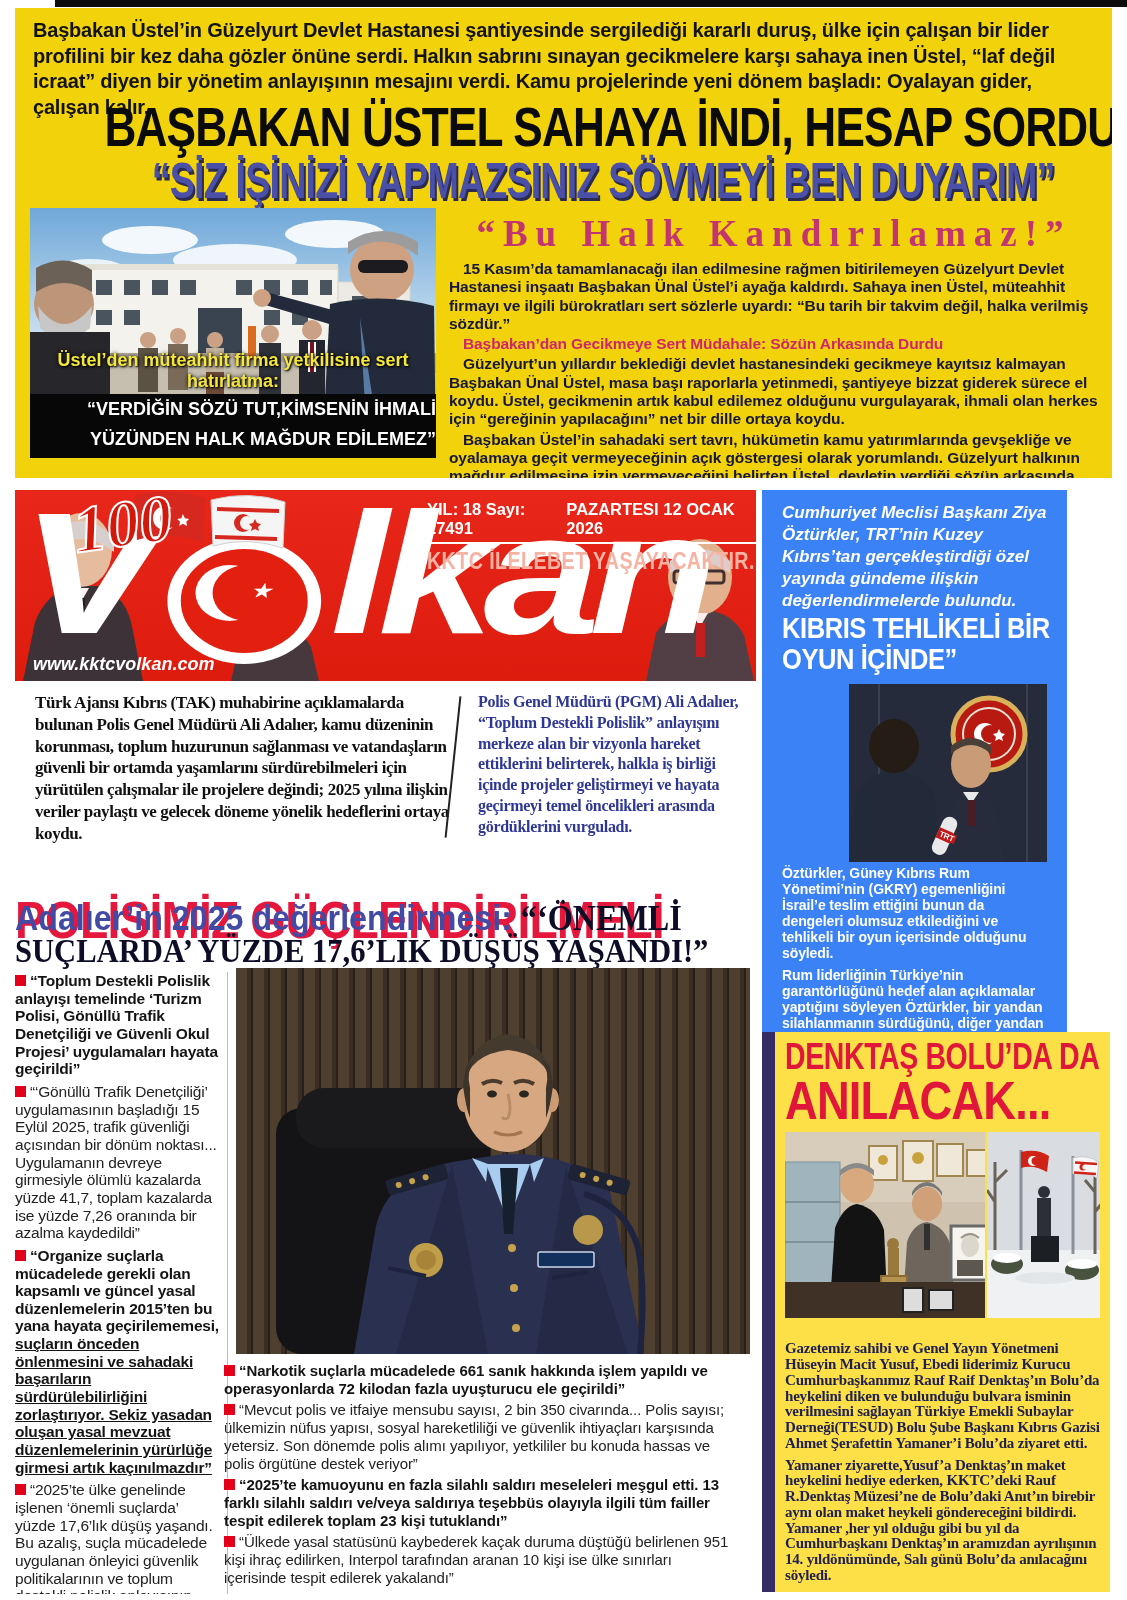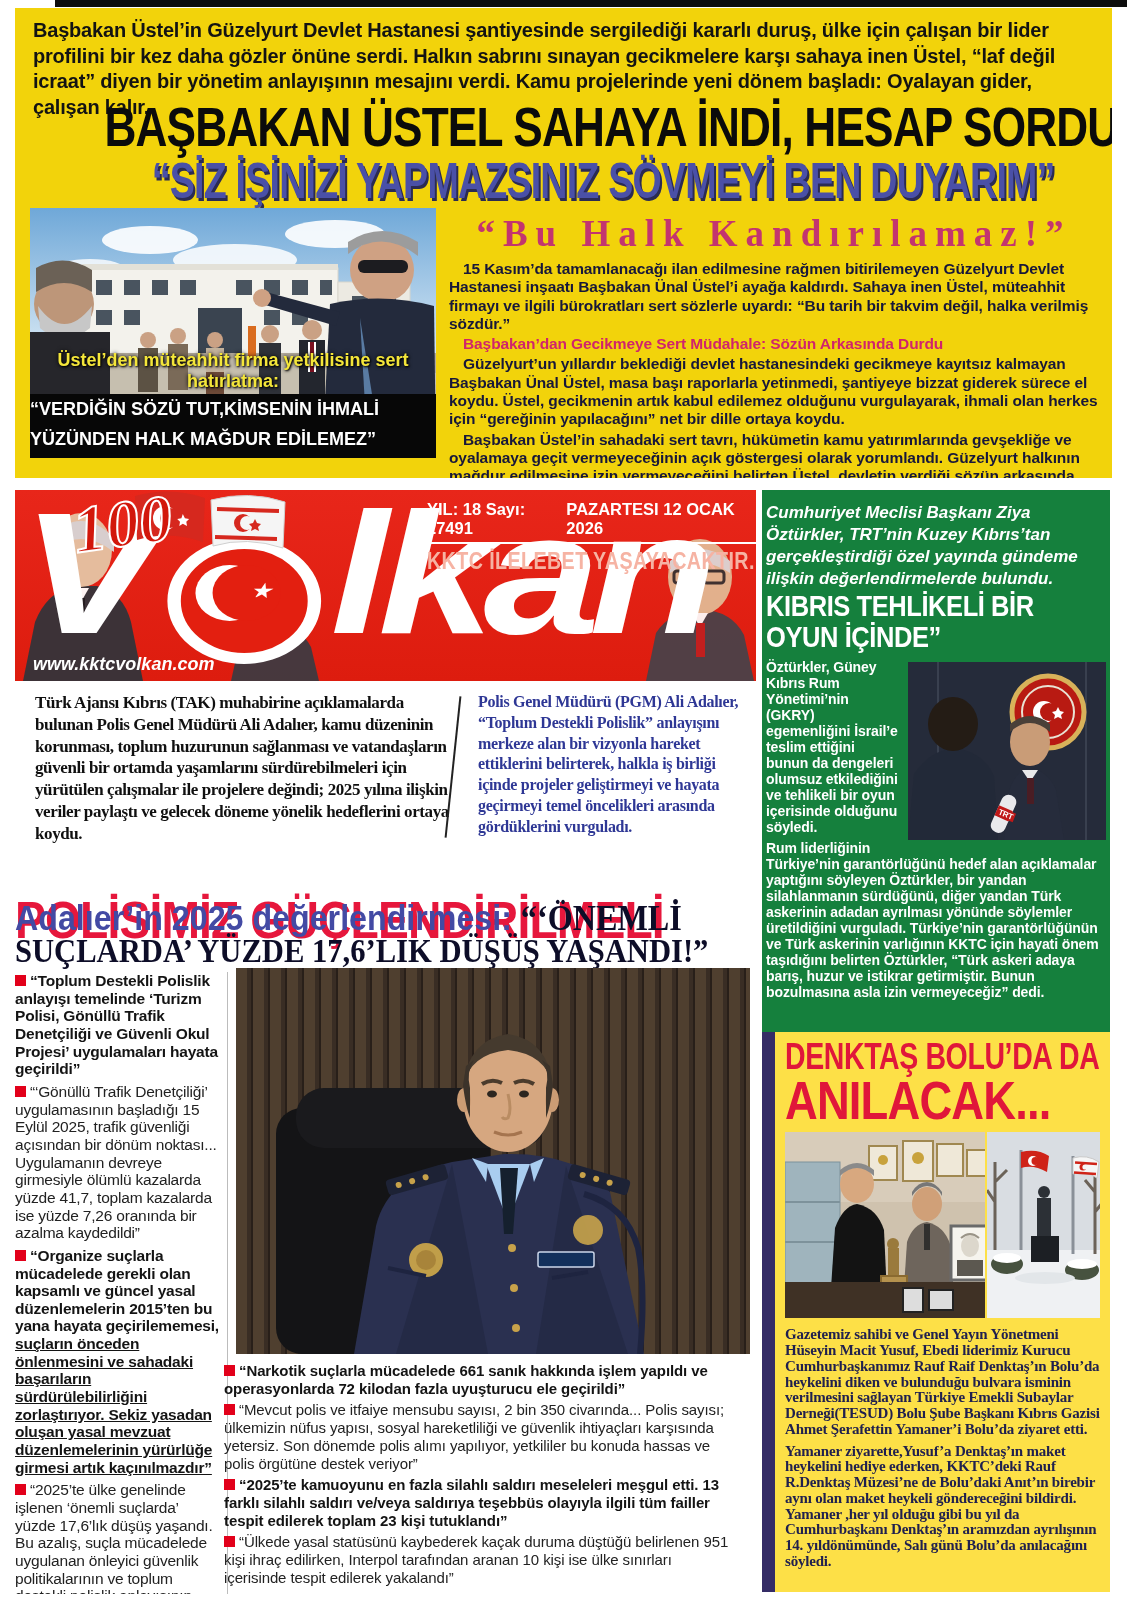--- a/index.html
+++ b/index.html
@@ -18,21 +18,21 @@
         transform:scale(0.85,1.08);transform-origin:center top;}
   #lead .h2{left:0;top:144px;width:1097px;text-align:center;padding-left:24px;}
   #lead .h2 .tx{font-weight:bold;font-size:47px;color:#4a50a7;letter-spacing:-1px;
         transform:scale(0.80,1.05);transform-origin:center top;text-shadow:2.5px 2.5px 0 #2b2b52;}
 
   #photo1{left:15px;top:200px;width:406px;height:250px;overflow:hidden;background:#7aa9d4;}
   #photo1 svg{position:absolute;left:0;top:0;}
   #photo1 .cap-kicker{position:absolute;left:0;bottom:66px;width:100%;text-align:center;
         font-weight:bold;font-size:18px;color:#f4e63a;text-shadow:1px 1px 2px #000,0 0 4px #000;}
   #photo1 .cap-band{position:absolute;left:0;bottom:0;width:100%;height:64px;background:#070707;
-        color:#fff;font-weight:bold;font-size:18px;line-height:30px;text-align:left;}
+        color:#fff;font-weight:bold;font-size:18px;line-height:30px;text-align:right;}
 
   #pullquote{left:428px;top:204px;width:662px;text-align:center;
         font-family:"Liberation Serif",serif;font-weight:bold;font-size:37px;color:#c3356f;letter-spacing:8px;}
   #leadbody{left:434px;top:252px;width:658px;font-weight:bold;font-size:15.5px;line-height:1.18;
         color:#17173a;letter-spacing:-0.1px;}
   #leadbody p{margin:0 0 2px 0;text-indent:14px;}
   #leadbody .crosshead{color:#d0246c;}
 
   
   #masthead{left:15px;top:490px;width:741px;height:191px;background:linear-gradient(180deg,#e8261a,#dd1c0e);overflow:hidden;}
@@ -49,43 +49,43 @@
         -webkit-text-stroke:2px #ffffff;}
   #mastinfo{left:412px;top:10px;width:336px;z-index:6;}
   #mastinfo .row{display:flex;justify-content:space-between;color:#fff;font-weight:bold;font-size:16.5px;}
   #mastinfo .rule{height:2px;background:#fff;margin:4px 0 3px 0;}
   #mastinfo .slogan .tx{font-weight:bold;font-size:24px;color:#f6b3a3;transform:scaleX(0.82);
         transform-origin:left top;letter-spacing:0.5px;}
   #website{left:18px;bottom:6px;z-index:6;color:#fff;font-weight:bold;font-style:italic;font-size:18px;}
   .mast-art{z-index:1;}
 
   
-  #navybox{left:762px;top:490px;width:348px;height:542px;background:#15803d;color:#fff;
-        padding:12px 4px;box-sizing:border-box;overflow:hidden;}
+  #navybox{left:762px;top:490px;width:305px;height:542px;background:#3b82f6;color:#fff;
+        padding:12px 20px;box-sizing:border-box;overflow:hidden;}
   #navybox .oz-intro{font-weight:bold;font-style:italic;font-size:17px;line-height:1.3;}
   .oz-hline{margin-top:2px;}
   .oz-hline .tx{font-weight:bold;font-size:30px;line-height:0.96;letter-spacing:-0.5px;
         transform:scaleX(0.85);transform-origin:left top;}
   #oz-body{margin-top:8px;font-weight:bold;font-size:14px;line-height:1.14;letter-spacing:-0.1px;}
   #oz-body p{margin:0 0 6px 0;}
   #oz-photo{float:right;width:198px;height:178px;margin:2px 0 4px 8px;position:relative;
         background:#232a38;overflow:hidden;}
   #oz-photo .mic-label{position:absolute;left:88px;top:148px;background:#c01818;color:#fff;
         font-size:8px;font-weight:bold;padding:0 2px;transform:rotate(22deg);}
 
   
   #denktas{left:762px;top:1032px;width:348px;height:560px;background:#fde047;border-left:13px solid #352c66;
         padding:6px 10px 0 10px;box-sizing:border-box;overflow:hidden;}
   #denktas .dk1 .tx{font-weight:bold;font-size:37px;line-height:1.0;color:#e0173a;letter-spacing:-0.5px;
         transform:scaleX(0.77);transform-origin:left top;}
   #denktas .dk2 .tx{font-weight:bold;font-size:54px;line-height:0.95;color:#e0173a;letter-spacing:-1px;
         transform:scaleX(0.84);transform-origin:left top;}
   #dk-photos{display:flex;gap:2px;margin-top:6px;}
   #dk-photos .ph{position:relative;overflow:hidden;background:#cabba7;}
-  #dk-body{margin-top:9px;font-family:"Liberation Serif",serif;font-weight:bold;font-size:15px;
+  #dk-body{margin-top:23px;font-family:"Liberation Serif",serif;font-weight:bold;font-size:15px;
         line-height:1.05;color:#20204e;letter-spacing:-0.2px;}
   #dk-body p{margin:0 0 6px 0;}
 
   
   #tak{left:35px;top:692px;width:420px;font-family:"Liberation Serif",serif;font-weight:bold;
         font-size:17px;line-height:1.28;color:#101010;letter-spacing:-0.4px;}
   #introdiv{left:452px;top:696px;width:2px;height:142px;background:#222;transform:rotate(6deg);}
   #pgm{left:478px;top:692px;width:272px;font-family:"Liberation Serif",serif;font-weight:bold;
         font-size:16px;line-height:1.3;color:#2e3795;letter-spacing:-0.3px;}
 

